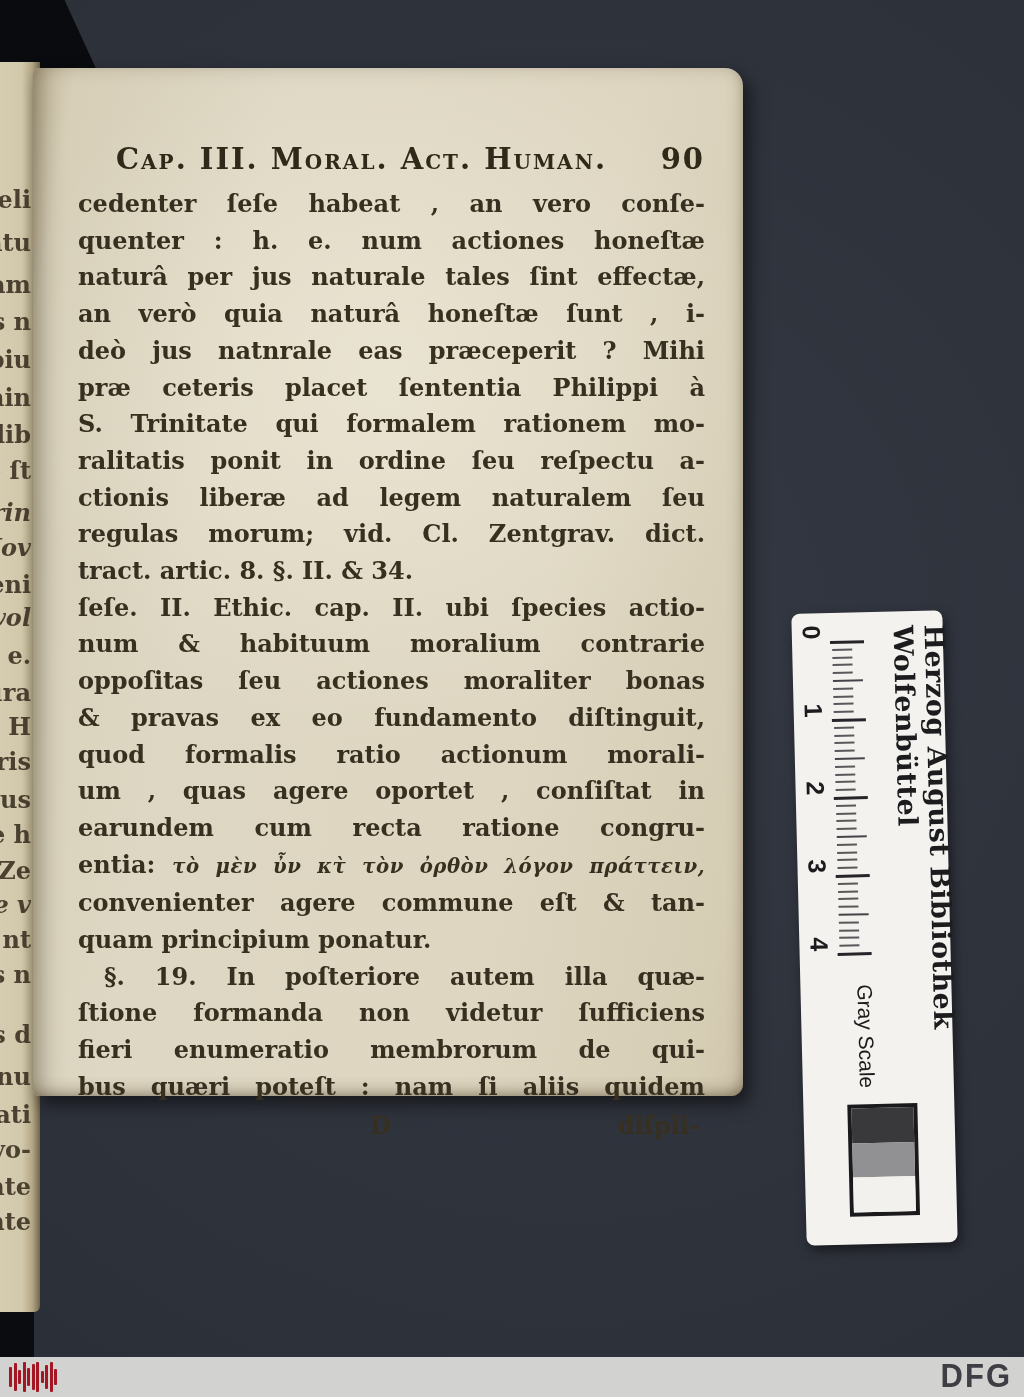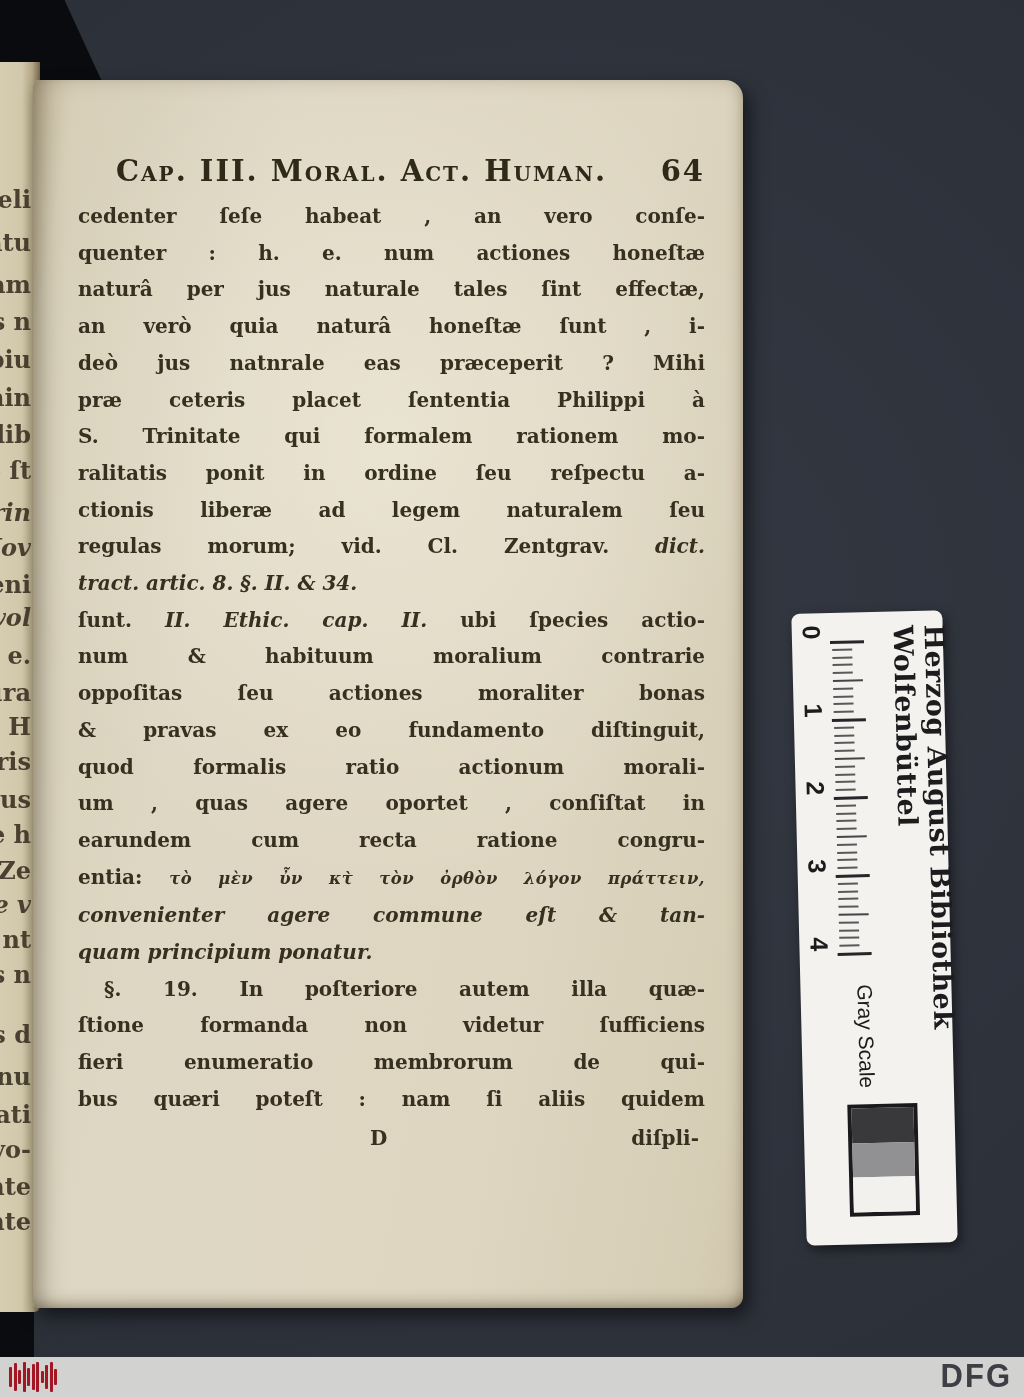--- a/index.html
+++ b/index.html
@@ -18,38 +18,38 @@
 
   
   .left-sliver{position:absolute;left:0;top:62px;width:40px;height:1250px;
     background:linear-gradient(90deg,#d6ccb1 0%,#d2c8ab 55%,#b4a887 80%,#897c5e 94%,#6f6349 100%);
     border-radius:0 0 6px 0;}
   .left-sliver .frag{position:absolute;right:9px;white-space:nowrap;
     font-size:24px;font-weight:bold;color:#4a4130;}
   .left-sliver .frag.it{font-style:italic;}
 
   
-  .page{position:absolute;left:33px;top:80px;width:710px;height:1228px;
+  .page{position:absolute;left:33px;top:68px;width:710px;height:1028px;
     background:
       radial-gradient(90% 60% at 50% 30%, rgba(255,252,238,0.35) 0%, rgba(255,252,238,0) 60%),
       linear-gradient(100deg,#c6bc9f 0%,#d7cfb8 5%,#ded7c3 28%,#ded6c1 68%,#d6cdb5 94%,#cfc5ab 100%);
     border-radius:6px 18px 12px 6px;
     box-shadow:6px 8px 18px rgba(0,0,0,0.55), inset 16px 0 26px -12px rgba(62,50,30,0.55),
                inset -6px -8px 18px -10px rgba(90,78,52,0.8);
   }
   .header-line{position:absolute;left:45px;top:74px;width:627px;
     display:flex;justify-content:space-between;align-items:baseline;
     padding-left:38px;box-sizing:border-box;
     font-variant:small-caps;font-weight:bold;font-size:29px;letter-spacing:2px;color:#2f2919;}
   .text-block{position:absolute;left:45px;top:118px;width:627px;color:#372f1f;
-    font-size:20px;font-weight:bold;line-height:36.7px;}
+    font-size:24px;font-weight:bold;line-height:36.7px;}
   .text-block .line{white-space:normal;}
   .text-block .line.j{text-align:justify;text-align-last:justify;}
   .text-block .line.ind{padding-left:26px;}
-  .seg-i{font-style:italic;}
+  .seg-i{}
   .seg-g{font-style:italic;font-size:0.82em;letter-spacing:0.5px;margin-top:28px;}
   .sig-row{display:flex;margin-top:2px;}
   .sig-row .sig{flex:0 0 auto;margin-left:292px;}
   .sig-row .catch{margin-left:auto;padding-right:6px;}
 
   
   .ruler-card{position:absolute;left:799px;top:612px;width:151px;height:632px;
     background:#f3f2ee;border-radius:8px;transform:rotate(-1.4deg);
     box-shadow:3px 5px 12px rgba(0,0,0,0.5);color:#1c1c1e;}
   .ruler-card .num{position:absolute;left:8px;width:26px;text-align:center;
@@ -115,35 +115,35 @@
       <div class="frag" style="top: 1000px;">ionu</div>
       <div class="frag" style="top: 1038px;">s rati</div>
       <div class="frag" style="top: 1073px;">d vo-</div>
       <div class="frag" style="top: 1110px;">ante</div>
       <div class="frag" style="top: 1145px;">dente</div>
     </div>
 
   <div class="page">
     <div class="header-line">
       <span>Cap. III. Moral. Act. Human.</span>
-      <span>64</span>
+      <span>90</span>
     </div>
     <div class="text-block" id="textBlock">
         <div class="line j"><span>cedenter ſeſe habeat , an vero conſe-</span></div>
         <div class="line j"><span>quenter :  h. e. num actiones honeſtæ</span></div>
         <div class="line j"><span>naturâ per jus naturale tales ſint effectæ,</span></div>
         <div class="line j"><span>an verò quia naturâ honeſtæ ſunt , i-</span></div>
         <div class="line j"><span>deò jus natnrale eas præceperit ? Mihi</span></div>
         <div class="line j"><span>præ ceteris placet ſententia Philippi à</span></div>
         <div class="line j"><span>S. Trinitate qui formalem rationem mo-</span></div>
         <div class="line j"><span>ralitatis ponit in ordine ſeu reſpectu a-</span></div>
         <div class="line j"><span>ctionis liberæ ad legem naturalem ſeu</span></div>
         <div class="line j"><span>regulas morum; vid. Cl. Zentgrav. </span><span class="seg-i">dict.</span></div>
         <div class="line"><span class="seg-i">tract. artic. 8. §. II. &amp; 34.</span></div>
-        <div class="line j"><span>ſunt. </span><span class="seg-i">II. Ethic. cap. II.</span><span> ubi ſpecies actio-</span></div>
+        <div class="line j"><span>ſeſe. </span><span class="seg-i">II. Ethic. cap. II.</span><span> ubi ſpecies actio-</span></div>
         <div class="line j"><span>num &amp; habituum moralium contrarie</span></div>
         <div class="line j"><span>oppoſitas ſeu actiones moraliter bonas</span></div>
         <div class="line j"><span>&amp; pravas ex eo fundamento diſtinguit,</span></div>
         <div class="line j"><span>quod formalis ratio actionum morali-</span></div>
         <div class="line j"><span>um , quas agere oportet ,  conſiſtat in</span></div>
         <div class="line j"><span>earundem cum recta ratione congru-</span></div>
         <div class="line j"><span>entia:  </span><span class="seg-g">τὸ μὲν ὖν κτ̀ τὸν ὀρθὸν λόγον πράττειν,</span></div>
         <div class="line j"><span class="seg-i">convenienter agere commune eſt &amp; tan-</span></div>
         <div class="line"><span class="seg-i">quam principium ponatur.</span></div>
         <div class="line j ind"><span>§. 19.</span><span>  In poſteriore autem illa quæ-</span></div>

